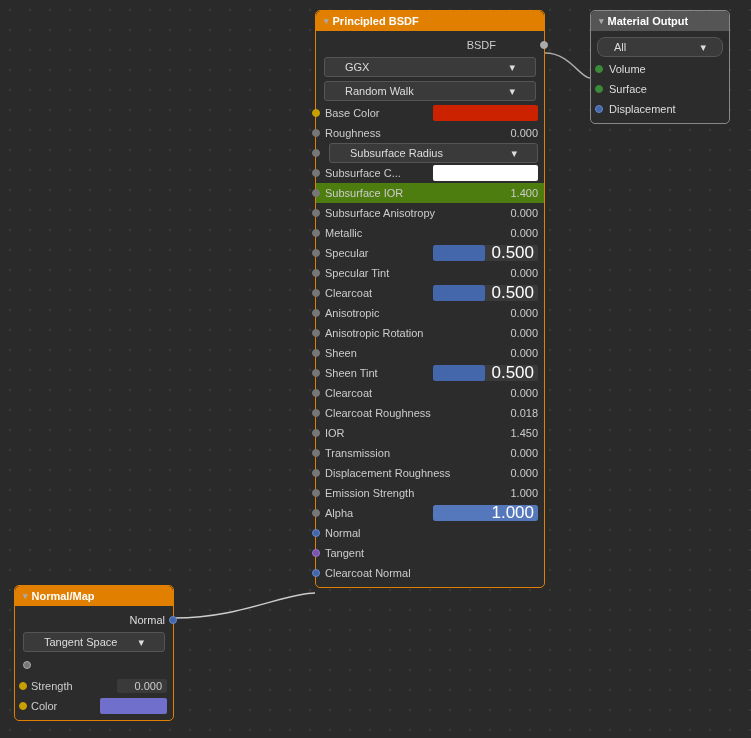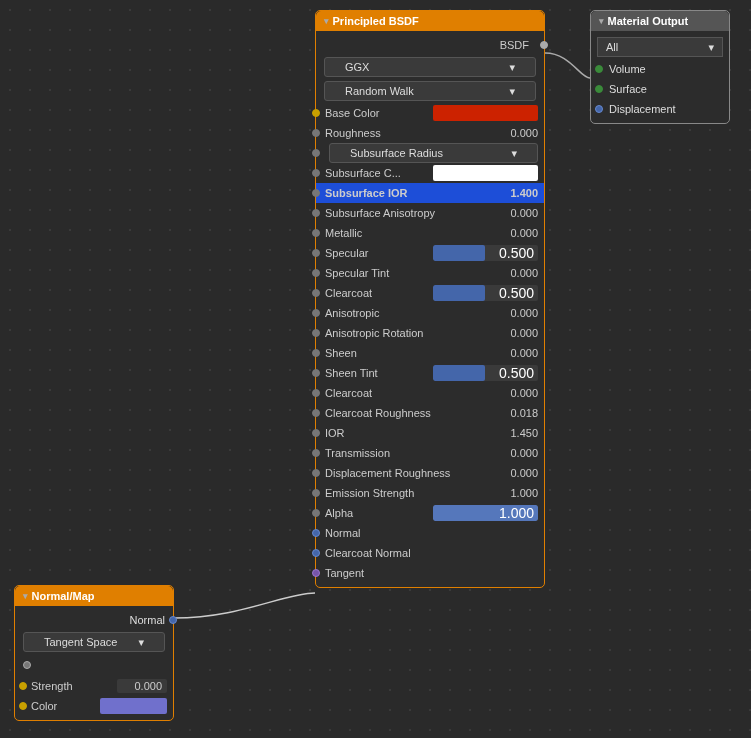--- a/index.html
+++ b/index.html
@@ -137,21 +137,21 @@
     }
     .input-bar-fill {
       position: absolute;
       left: 0; top: 0; bottom: 0;
       background: #4466aa;
       border-radius: 2px;
     }
     .input-bar-text {
       position: relative;
       z-index: 1;
-      font-size: 14px;
+      font-size: 17px;
       color: #fff;
       padding: 0 4px;
       width: 100%;
       text-align: right;
     }
 
     
     .color-swatch {
       flex: 1;
       height: 16px;
@@ -187,20 +187,21 @@
       padding: 0 8px 0 4px;
     }
 
     
     .bsdf-output {
       display: flex;
       align-items: center;
       justify-content: flex-end;
       height: 20px;
       padding: 0 6px;
+      gap: 33px;
     }
     .bsdf-output-label {
       font-size: 11px;
       color: #ccc;
       margin-right: 6px;
     }
     .strength-label {
       flex: 1;
       font-size: 11px;
       color: #ccc;
@@ -238,34 +239,33 @@
     .small-socket.yellow { background: #c8a000; border-color: #c8a000; }
 
     
     .all-dropdown-row {
       padding: 2px 6px;
     }
     .all-dropdown {
       width: 100%;
       background: #3a3a3a;
       border: 1px solid #555;
-      border-radius: 0;
+      border-radius: 8px;
       color: #ddd;
       font-size: 11px;
-      padding: 2px 8px;
+      padding: 2px 16px;
       height: 20px;
       display: flex;
       align-items: center;
       justify-content: space-between;
     }
 
     
     .row-highlighted {
-      background: #1d4ed8;
-      font-weight: bold;
+      background: #4d7c0f;
     }
   </style>
 </head>
 <body>
 
 <svg class="connectors" viewBox="0 0 751 738" xmlns="http://www.w3.org/2000/svg">
 
   <path d="M 545 53 C 570 53, 580 78, 590 78" stroke="#aaa" stroke-width="1.5" fill="none"></path>
 
   <path d="M 174 618 C 240 618, 285 593, 315 593" stroke="#ccc" stroke-width="1.5" fill="none"></path>
@@ -437,27 +437,27 @@
         <span class="input-bar-text">1.000</span>
       </div>
     </div>
 
     <div class="socket-row">
       <span class="socket blue socket-left" style="background:#4466aa; border-color:#6688cc;"></span>
       <span class="row-label">Normal</span>
     </div>
 
     <div class="socket-row">
+      <span class="socket purple socket-left" style="background:#7755aa; border-color:#9977cc;"></span>
+      <span class="row-label">Tangent</span>
+    </div>
+
+    <div class="socket-row">
       <span class="socket blue socket-left" style="background:#4466aa; border-color:#6688cc;"></span>
       <span class="row-label">Clearcoat Normal</span>
-    </div>
-
-    <div class="socket-row">
-      <span class="socket purple socket-left" style="background:#7755aa; border-color:#9977cc;"></span>
-      <span class="row-label">Tangent</span>
     </div>
   </div>
 </div>
 
 <div class="node output-node">
   <div class="node-header">
     <span class="collapse-arrow">▾</span>
     <span>Material Output</span>
   </div>
   <div class="node-body">

